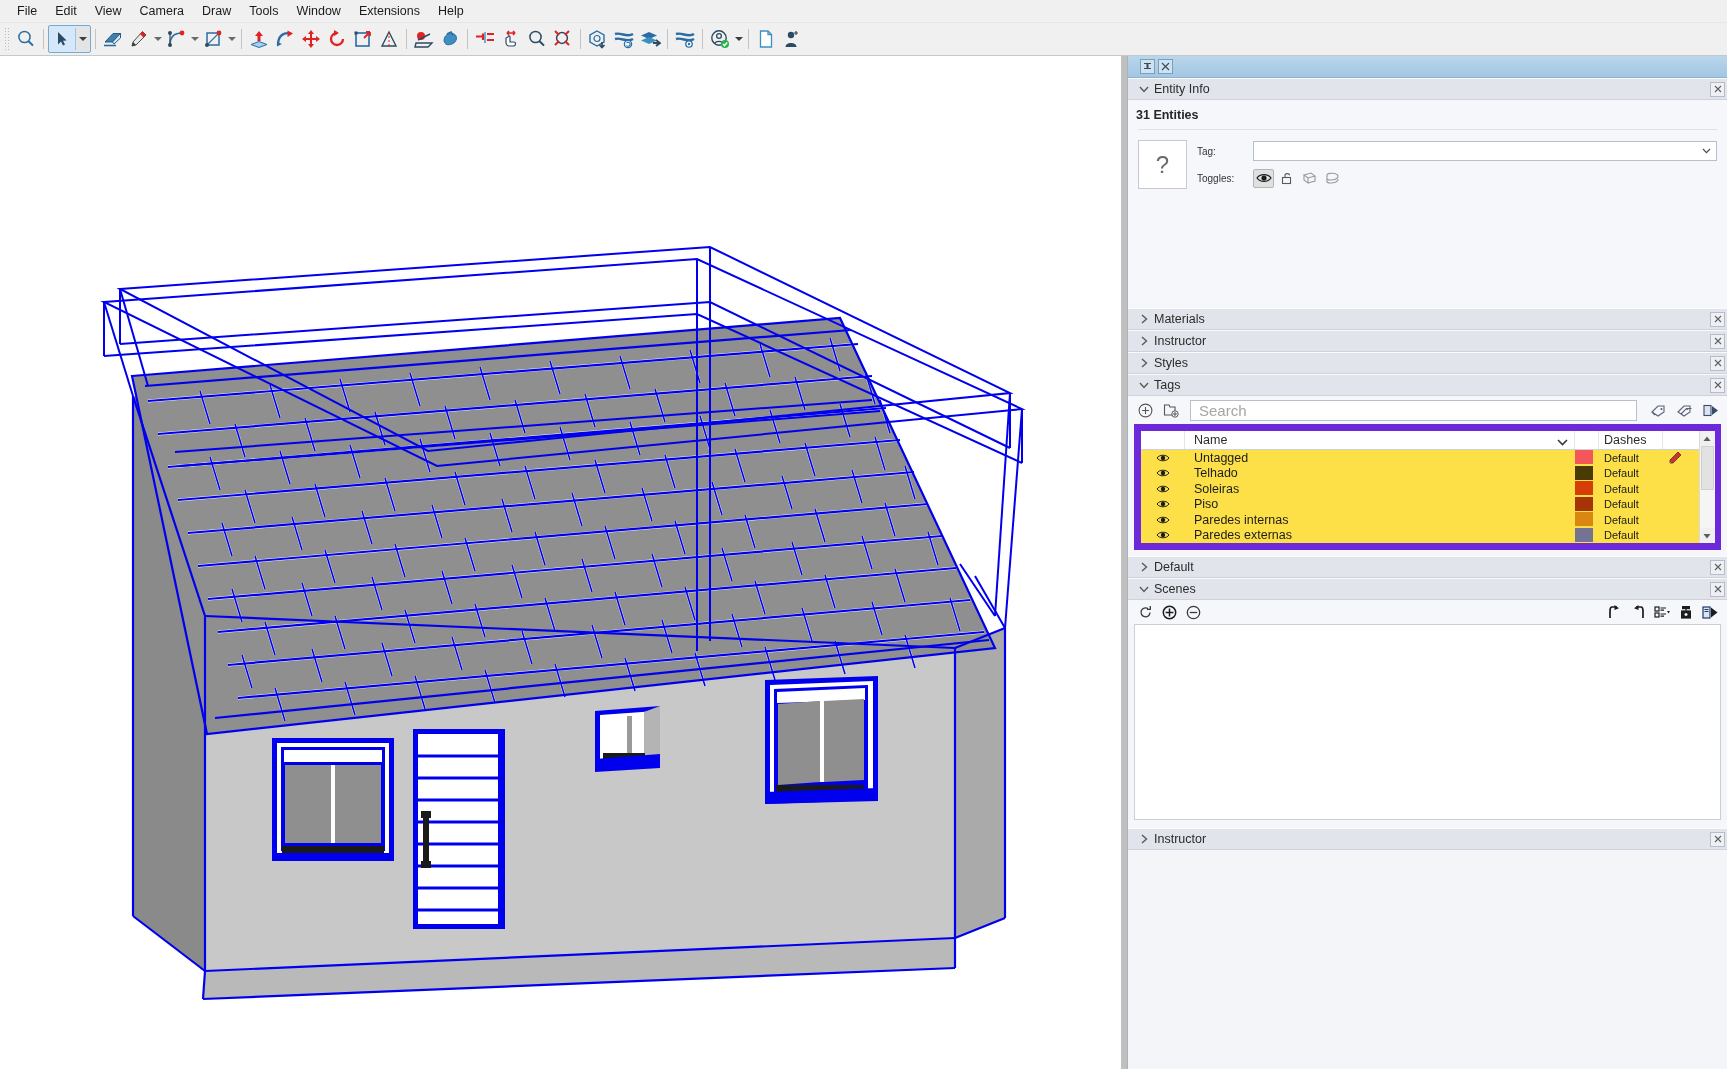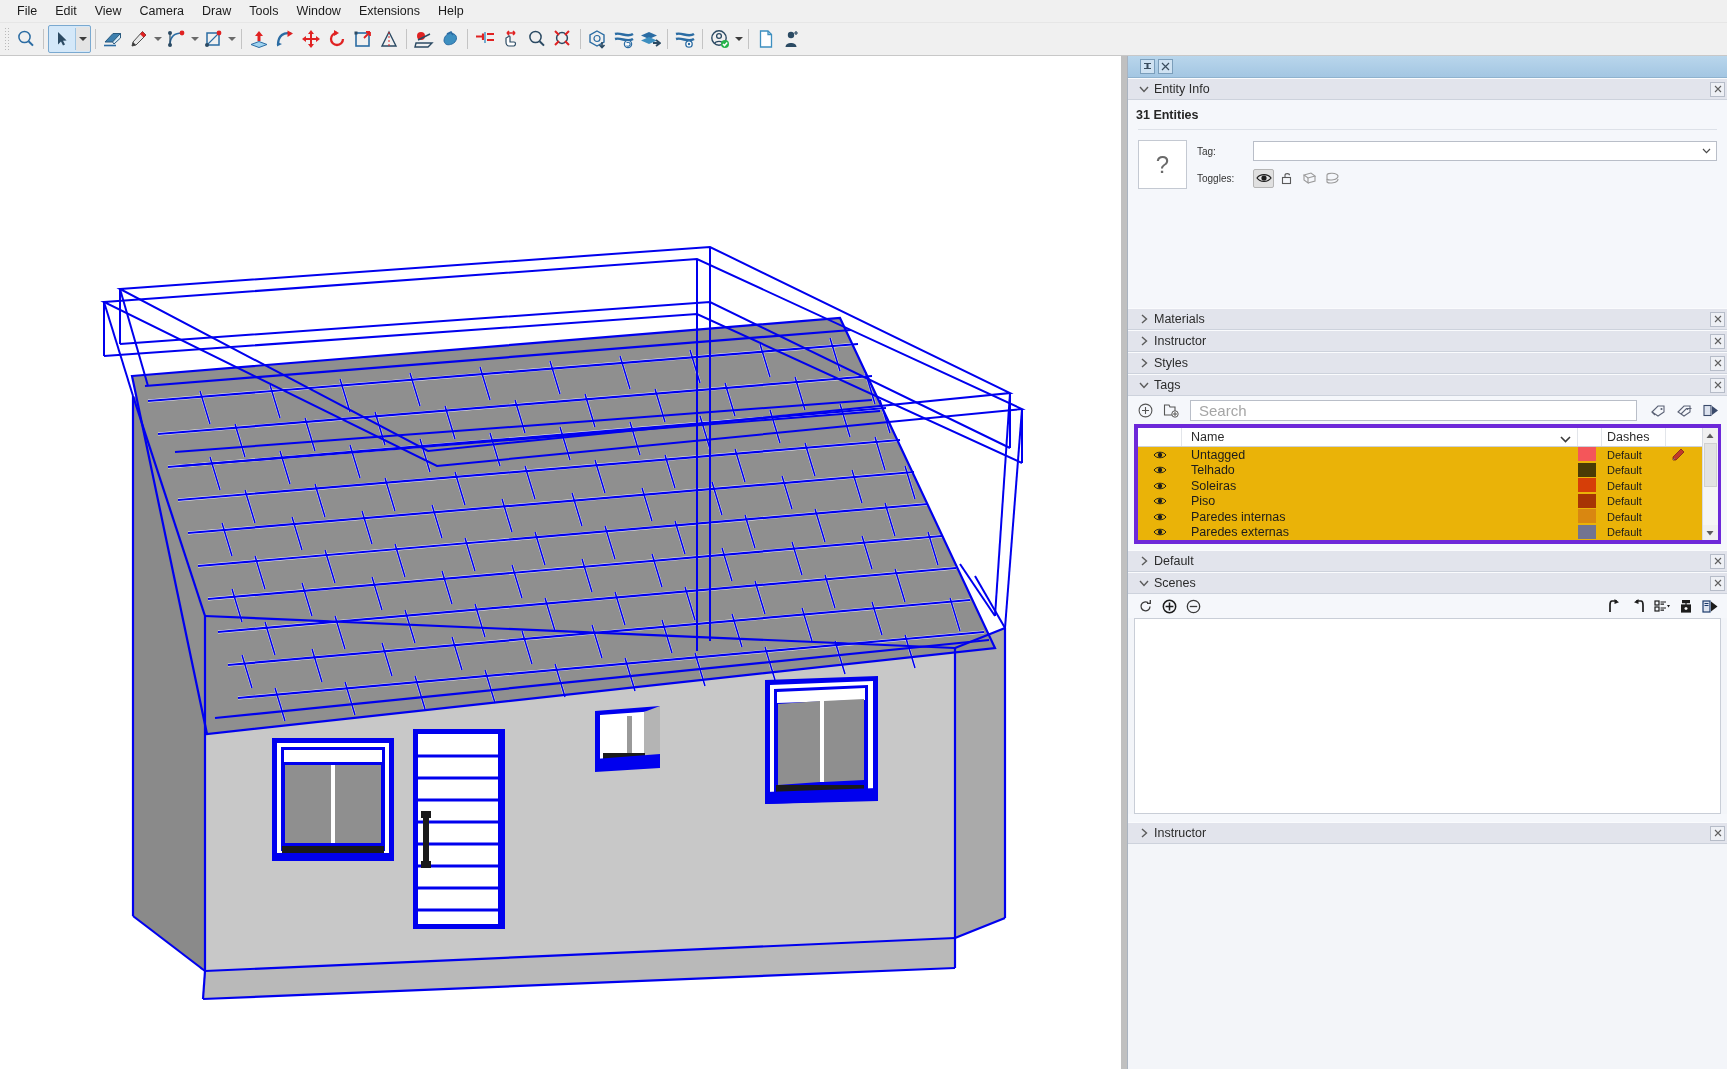--- a/index.html
+++ b/index.html
@@ -139,21 +139,21 @@
     flex: 1; height: 21px; margin: 0 6px 0 4px;
     border: 1px solid #b9bec8; background: #ffffff;
     display: flex; align-items: center; padding-left: 6px;
   }
   .tags-search input {
     border: none; outline: none; width: 100%; font-size: 15px;
     color: #333; background: transparent; font-family: "Liberation Sans", sans-serif;
   }
   .tags-search input::placeholder { color: #a5a5a5; }
 
-  .tags-table { background: #eab308; border: 4px solid #6d28d9; margin: 0 6px; display:flex; }
+  .tags-table { background: #fde047; border: 7px solid #6d28d9; margin: 0 6px; display:flex; }
   .tt-main { flex: 1; }
   .tt-head { display: flex; height: 19px; border-bottom: 1px solid #ccd1da; background: #ffffff; }
   .tt-h-eye { width: 44px; border-right: 1px solid #e2e5ea; }
   .tt-h-name {
     flex: 1; font-size: 12.5px; color: #2b2b2b; display:flex; align-items:center;
     padding-left: 9px; border-right: 1px solid #e2e5ea; position: relative;
   }
   .tt-h-name .sortchev { position: absolute; right: 6px; top: 4px; }
   .tt-h-color { width: 24px; border-right: 1px solid #e2e5ea; }
   .tt-h-dash { width: 64px; font-size: 12.5px; color: #2b2b2b; display:flex; align-items:center; padding-left: 5px; border-right: 1px solid #e2e5ea;}

